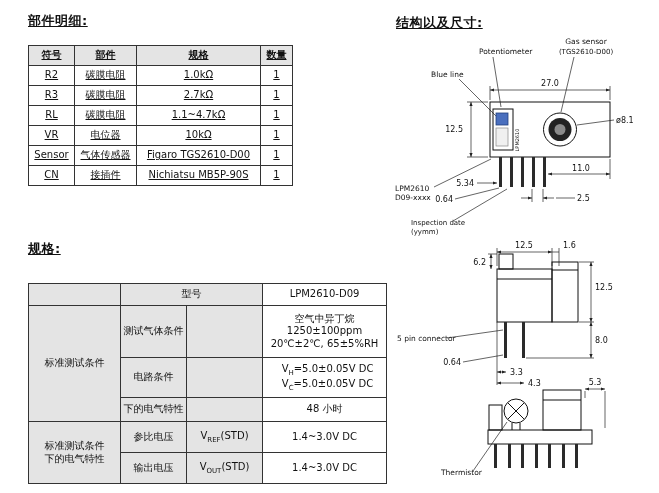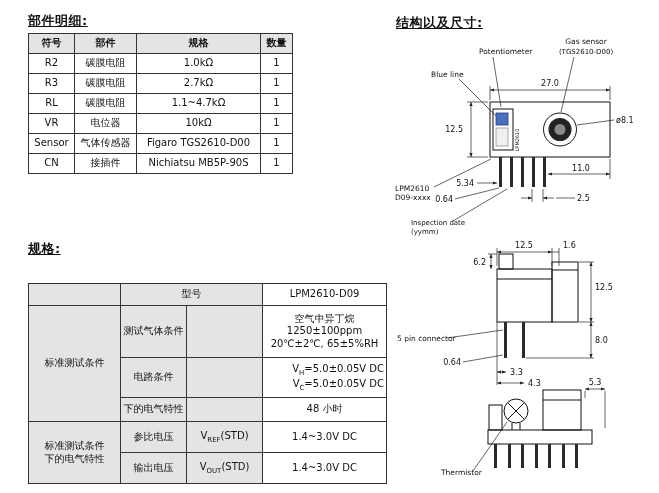--- a/index.html
+++ b/index.html
@@ -30,23 +30,23 @@
     font-weight: normal;
     text-align: center;
     vertical-align: middle;
     padding: 1px 2px;
     line-height: 1.25;
     overflow: hidden;
   }
   .grey { background: #e4e4e4; }
   th { background: #e4e4e4; font-weight: bold; }
 
-  .parts-table { margin-top: 3px; width: 264px; }
+  .parts-table { margin-top: 15px; width: 264px; text-decoration: underline; }
   .specs-table { margin-top: 25px; width: 358px; }
-  .left-cell { text-align: right; padding-left: 8px; }
+  .left-cell { text-align: center; padding-left: 8px; }
   sub { font-size: 7px; }
 
   svg text { font-family: "DejaVu Sans", "Liberation Sans", sans-serif; fill: #111; }
   .lbl { font-size: 7.5px; }
   .lbl-sm { font-size: 7px; }
   .dim { font-size: 8px; }
   .obj { stroke: #111; stroke-width: 1; fill: none; }
   .objfill-dark { fill: #2a2a2a; stroke: none; }
   .dimline { stroke: #222; stroke-width: 0.7; fill: none; }
   .leader { stroke: #222; stroke-width: 0.7; fill: none; }

